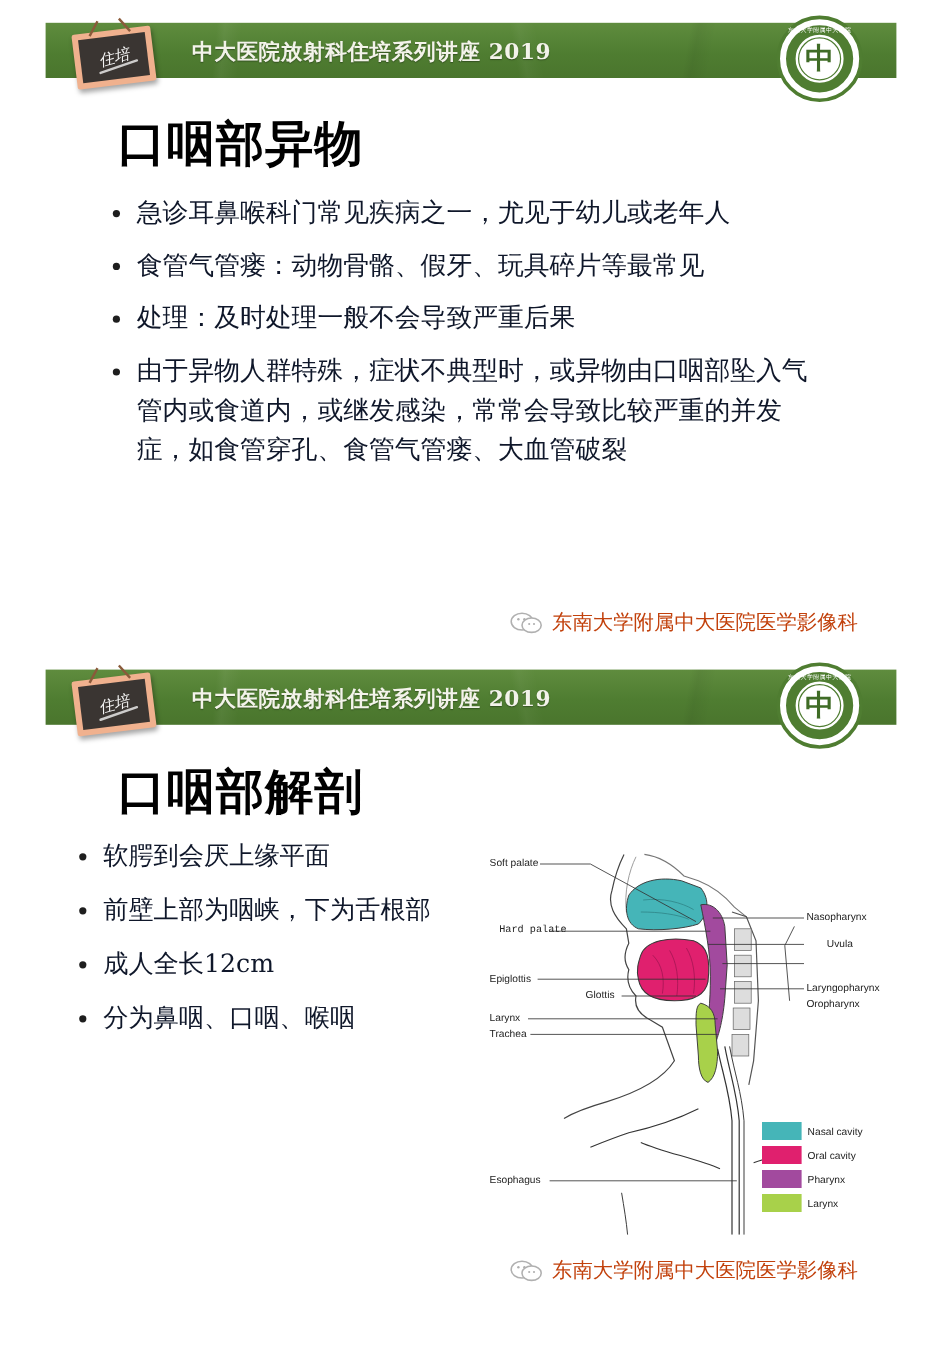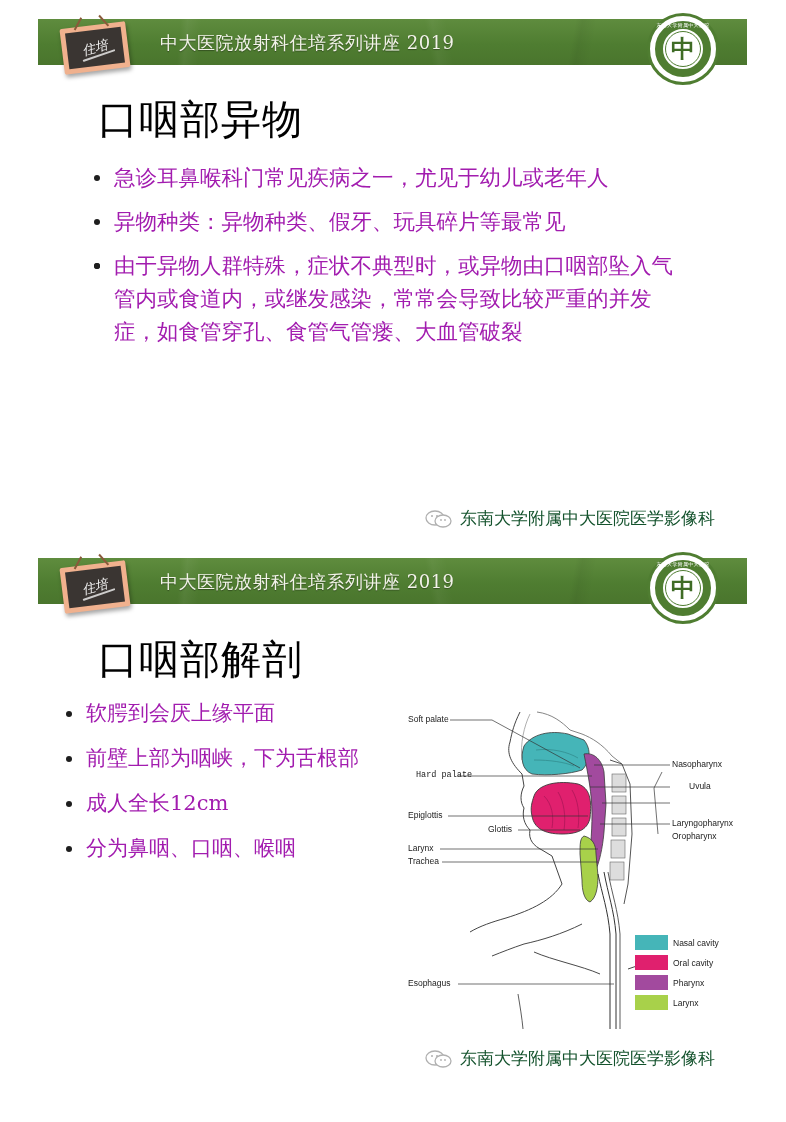--- a/index.html
+++ b/index.html
@@ -20,20 +20,21 @@
     background:
       linear-gradient(95deg, transparent 20%, rgba(255,255,255,0.05) 21%, transparent 23%),
       linear-gradient(80deg, transparent 55%, rgba(255,255,255,0.04) 56%, transparent 58%),
       linear-gradient(100deg, transparent 75%, rgba(0,0,0,0.05) 76%, transparent 78%);
   }
   .banner-title {
     position: absolute; left: 122px; top: 12px;
     color: #f3f3ea; font-size: 18px; letter-spacing: 0.5px;
     font-family: "DejaVu Serif", "Liberation Serif", serif;
     text-shadow: 0 1px 1px rgba(0,0,0,0.35);
+    font-weight: bold;
   }
 
   .chalkboard {
     position: absolute; left: 24px; top: 6px; width: 66px; height: 46px;
     transform: rotate(-7deg);
     background: #f0b18e; border-radius: 2px;
     box-shadow: 1px 3px 4px rgba(0,0,0,0.35);
   }
   .chalkboard-inner {
     position: absolute; left: 5px; top: 5px; right: 5px; bottom: 5px;
@@ -73,41 +74,41 @@
     position: relative; width: 36px; height: 36px; border-radius: 50%;
     background: #ffffff; border: 1px solid #4f7d31;
     display: flex; align-items: center; justify-content: center;
     color: #3f6c26; font-size: 24px; font-weight: bold;
     font-family: "DejaVu Sans", sans-serif;
   }
 
   .slide-title {
     position: absolute; left: 98px; top: 92px;
     font-family: "DejaVu Sans", "Liberation Sans", sans-serif;
-    font-weight: normal; font-size: 40px; color: #000000; letter-spacing: 1px;
+    font-weight: bold; font-size: 40px; color: #000000; letter-spacing: 1px;
   }
   .slide-2 .slide-title { top: 93px; }
 
   .bullets { position: absolute; list-style: none; }
   .slide-1 .bullets { left: 92px; top: 161px; width: 600px; }
   .slide-2 .bullets { left: 64px; top: 158px; width: 335px; }
   .bullet {
     position: relative; padding-left: 22px;
-    font-size: 21.5px; line-height: 33px; color: #a21caf;
+    font-size: 21.5px; line-height: 33px; color: #0f172a;
   }
   .slide-1 .bullet { margin-bottom: 11px; }
   .slide-2 .bullet { margin-bottom: 12px; font-size: 21px; }
   .bullet-dot {
     position: absolute; left: 2px; top: 14px; width: 6px; height: 6px;
     border-radius: 50%; background: #1e1e1e;
   }
 
   .watermark {
     position: absolute; left: 424px; display: flex; align-items: center;
-    color: #14532d; font-size: 17px; font-family: "DejaVu Sans", sans-serif;
+    color: #c2410c; font-size: 17px; font-family: "DejaVu Sans", sans-serif;
   }
   .slide-1 .watermark { top: 507px; }
   .slide-2 .watermark { top: 508px; }
   .wechat-icon { width: 30px; height: 20px; margin-right: 6px; }
 
   
   .figure {
     position: absolute; left: 402px; top: 165px; width: 346px; height: 325px;
   }
   .figure svg { width: 100%; height: 100%; }
@@ -140,22 +141,22 @@
       <div class="logo-ring"></div>
       <div class="logo-ring-text">东南大学附属中大医院</div>
       <div class="logo-core">中</div>
     </div>
   </div>
 
   <h1 class="slide-title">口咽部异物</h1>
 
   <ul class="bullets">
     <li class="bullet"><span class="bullet-dot"></span><span>急诊耳鼻喉科门常见疾病之一，尤见于幼儿或老年人</span></li>
-    <li class="bullet"><span class="bullet-dot"></span><span>异物种类：异物种类、假牙、玩具碎片等最常见</span></li>
-    <li class="bullet"><span class="bullet-dot"></span></li>
+    <li class="bullet"><span class="bullet-dot"></span><span>食管气管瘘：动物骨骼、假牙、玩具碎片等最常见</span></li>
+    <li class="bullet"><span class="bullet-dot"></span><span>处理：及时处理一般不会导致严重后果</span></li>
     <li class="bullet"><span class="bullet-dot"></span><span>由于异物人群特殊，症状不典型时，或异物由口咽部坠入气管内或食道内，或继发感染，常常会导致比较严重的并发症，如食管穿孔、食管气管瘘、大血管破裂</span></li>
   </ul>
 
   <div class="watermark">
     <svg class="wechat-icon" viewBox="0 0 30 20">
       <ellipse cx="11" cy="9" rx="9" ry="7" fill="none" stroke="#b0b0b0" stroke-width="1.3"></ellipse>
       <ellipse cx="19" cy="12" rx="8" ry="6" fill="#fff" stroke="#b0b0b0" stroke-width="1.3"></ellipse>
       <circle cx="8" cy="7" r="1" fill="#b0b0b0"></circle>
         <circle cx="13" cy="7" r="1" fill="#b0b0b0"></circle>
       <circle cx="17" cy="11" r="0.9" fill="#b0b0b0"></circle>

